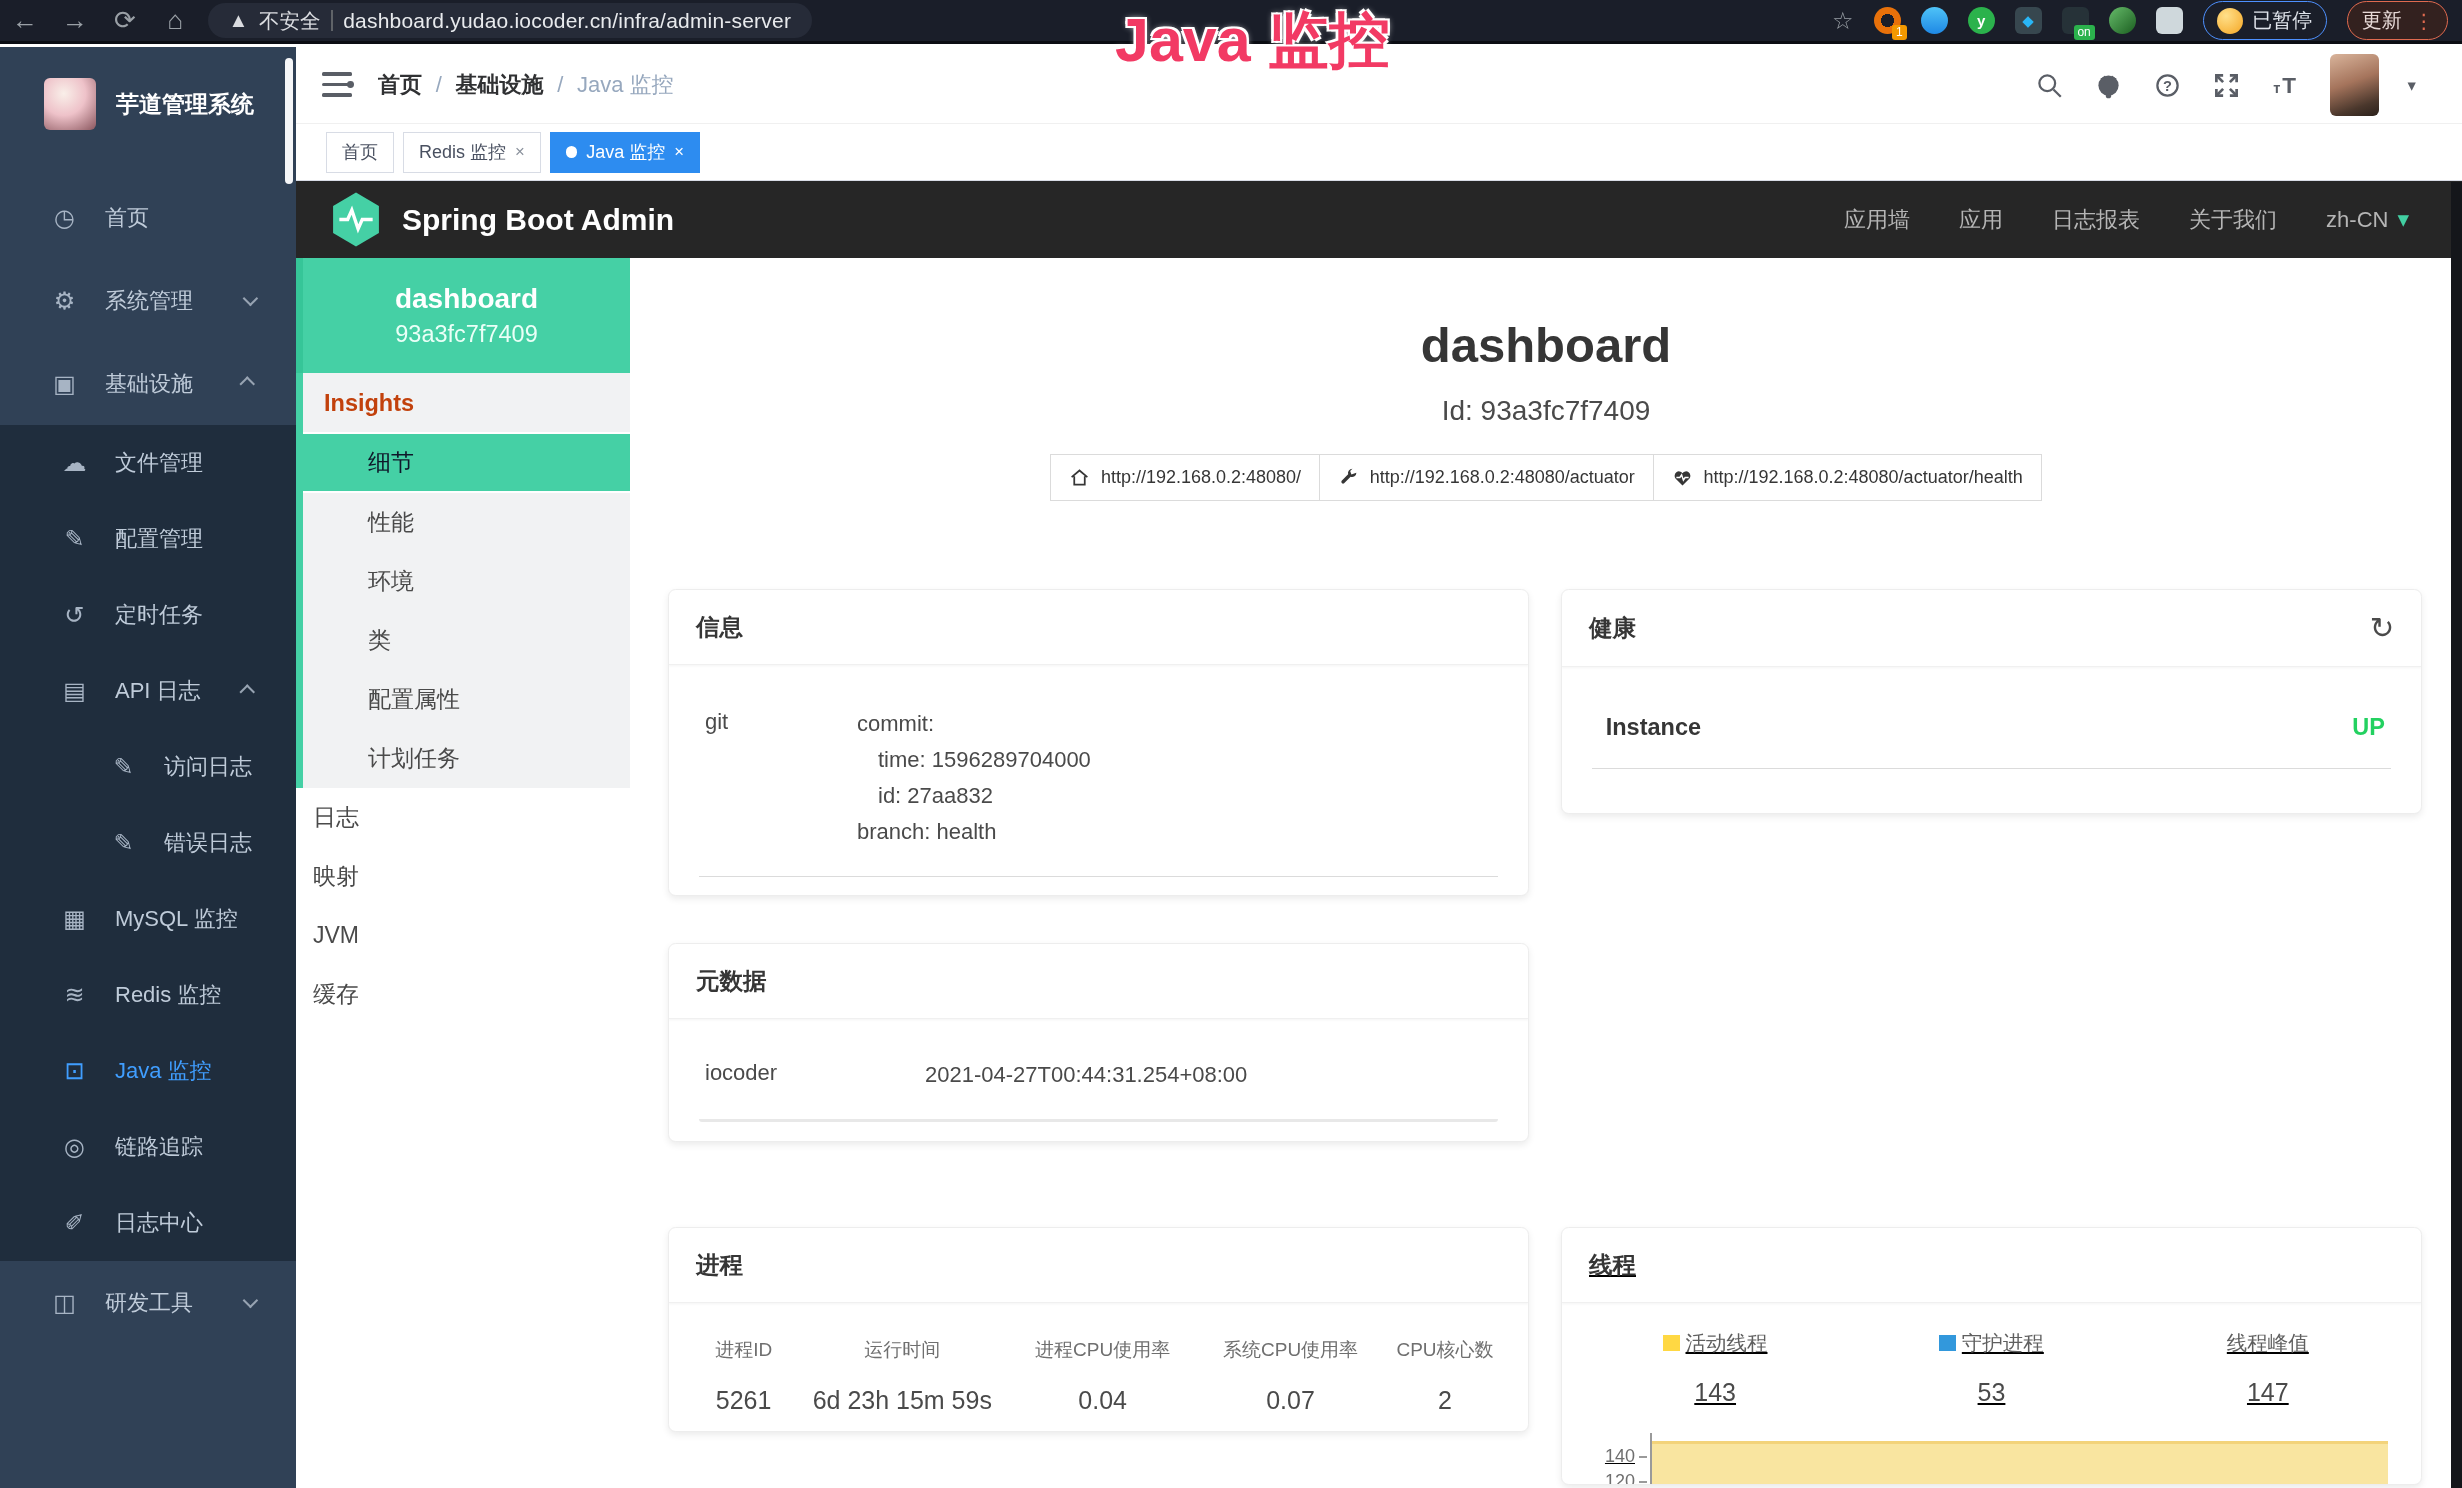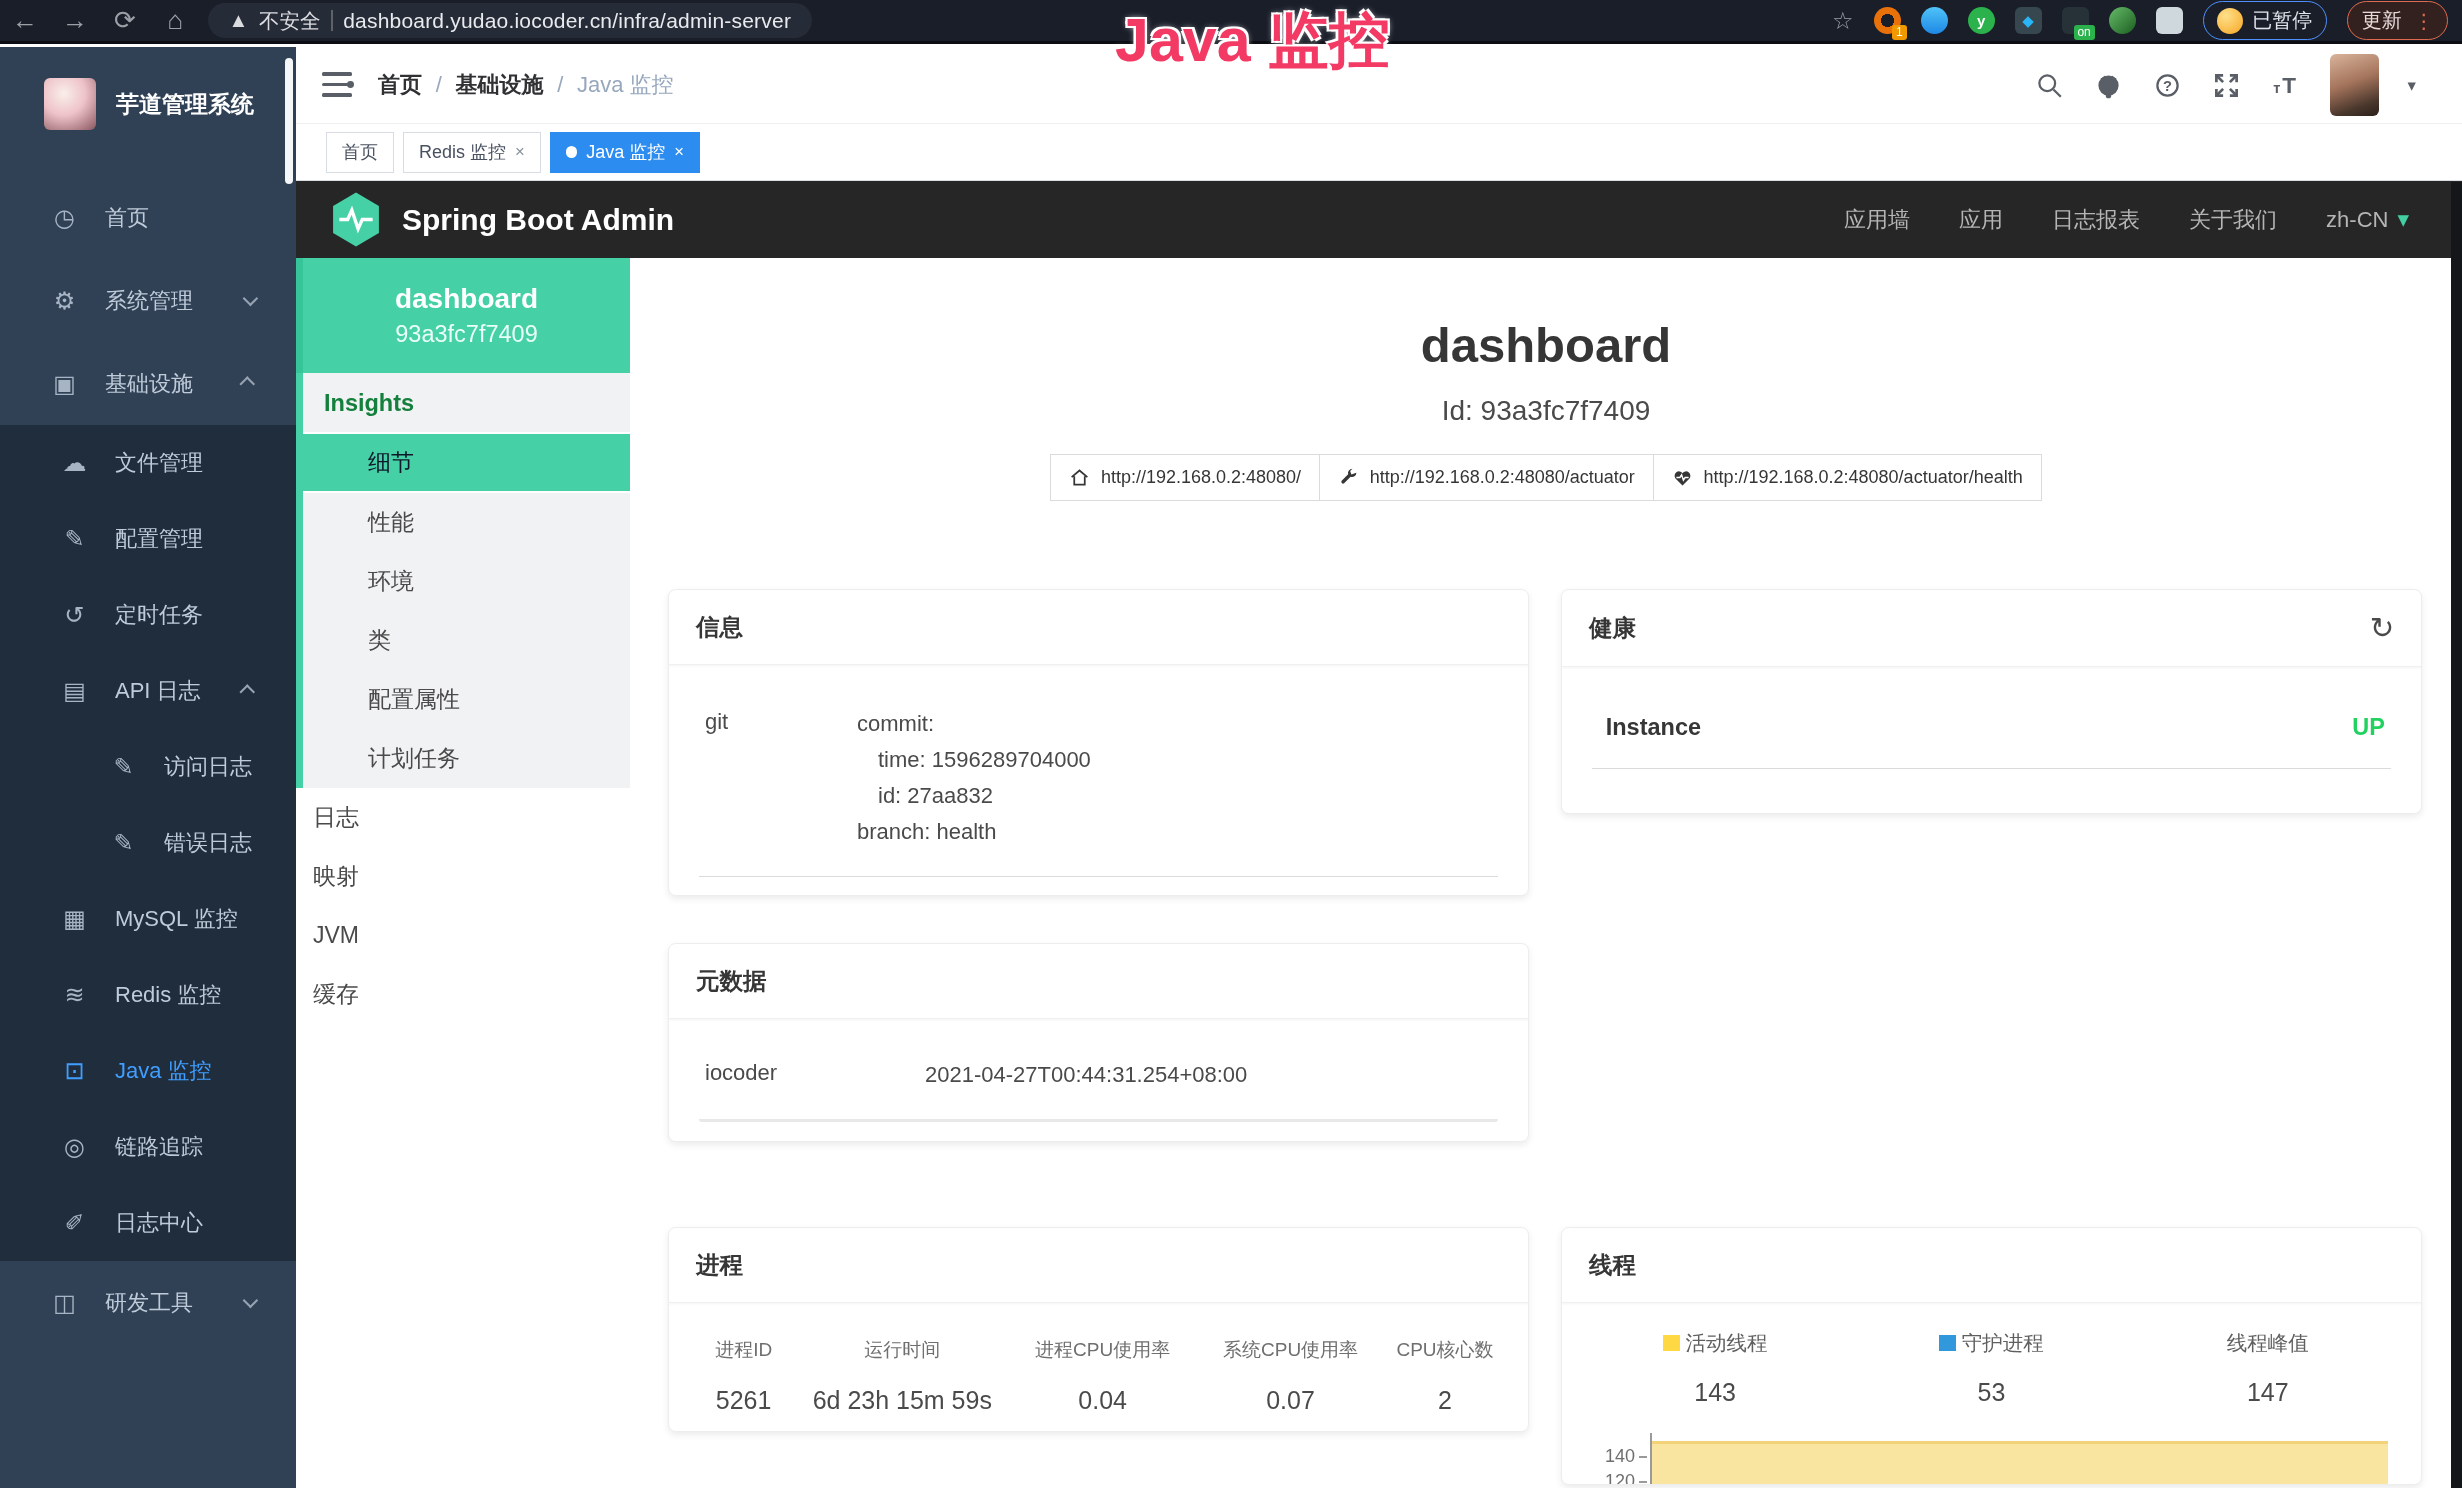--- a/index.html
+++ b/index.html
@@ -97,21 +97,21 @@
   .sba-locale { color:#b5b5b5; font-size:22px; display:flex; align-items:center; gap:9px; }
   .locale-caret { color:#42cfa2; font-size:23px; }
 
   .sba-body { flex:1; display:flex; min-height:0; }
   .sba-side { width:334px; flex:0 0 334px; background:#fff; }
   .inst-head { height:115px; background:#45d0a5; border-left:7.6px solid #36c598; display:flex;
     flex-direction:column; align-items:center; justify-content:center; gap:6px; }
   .inst-name { color:#fff; font-size:28px; font-weight:bold; }
   .inst-id { color:#eafff7; font-size:23.5px; }
   .insights-group { background:#f1f2f3; border-left:7.6px solid #45d0a5; }
-  .insights-label { font-size:23.5px; font-weight:bold; color:#15803d; padding:16.7px 0 15px 21px; border-bottom:2.3px solid #fff; }
+  .insights-label { font-size:23.5px; font-weight:bold; color:#c2410c; padding:16.7px 0 15px 21px; border-bottom:2.3px solid #fff; }
   .ins-item { height:59px; display:flex; align-items:center; padding-left:65px; font-size:23px; color:#4a4a4a; }
   .ins-item.active { background:#45d0a5; color:#0f172a; border-bottom:2.3px solid #fff; }
   .root-item { height:59px; display:flex; align-items:center; padding-left:17px; font-size:23px; color:#4a4a4a; background:#fff; }
 
   .sba-main { flex:1; position:relative; background:#fff; overflow:hidden; }
   .main-title { position:absolute; top:59px; left:0; right:0; text-align:center;
     font-size:49px; font-weight:600; color:#363636; }
   .main-id { position:absolute; top:137px; left:0; right:0; text-align:center; font-size:28px; color:#4a4a4a; }
   .endpoints { position:absolute; top:196px; left:0; right:0; display:flex; justify-content:center; }
   .endpoint { display:flex; align-items:center; gap:10.6px; border:0.8px solid #dbdbdb; background:#fff;
@@ -473,21 +473,21 @@
                   <span class="proc-h">CPU核心数</span>
                   <span class="proc-v">5261</span>
                   <span class="proc-v">6d 23h 15m 59s</span>
                   <span class="proc-v">0.04</span>
                   <span class="proc-v">0.07</span>
                   <span class="proc-v">2</span>
                 </div>
               </div>
             </div>
 
-            <div class="card" style="left:931px; top:969px; width:861px; height:258px;">
+            <div class="card" style="left:931px; top:969px; width:861px; height:258px;text-decoration:underline;">
               <div class="card-head">
                   <span>线程</span>
                 </div>
               <div class="thr-body">
                 <div class="thr-legend">
                   <span class="leg-label">
                     <span class="leg-sq" style="background-color: rgb(255, 216, 67);"></span>
                     <span>活动线程</span>
                   </span>
                   <span class="leg-label">

